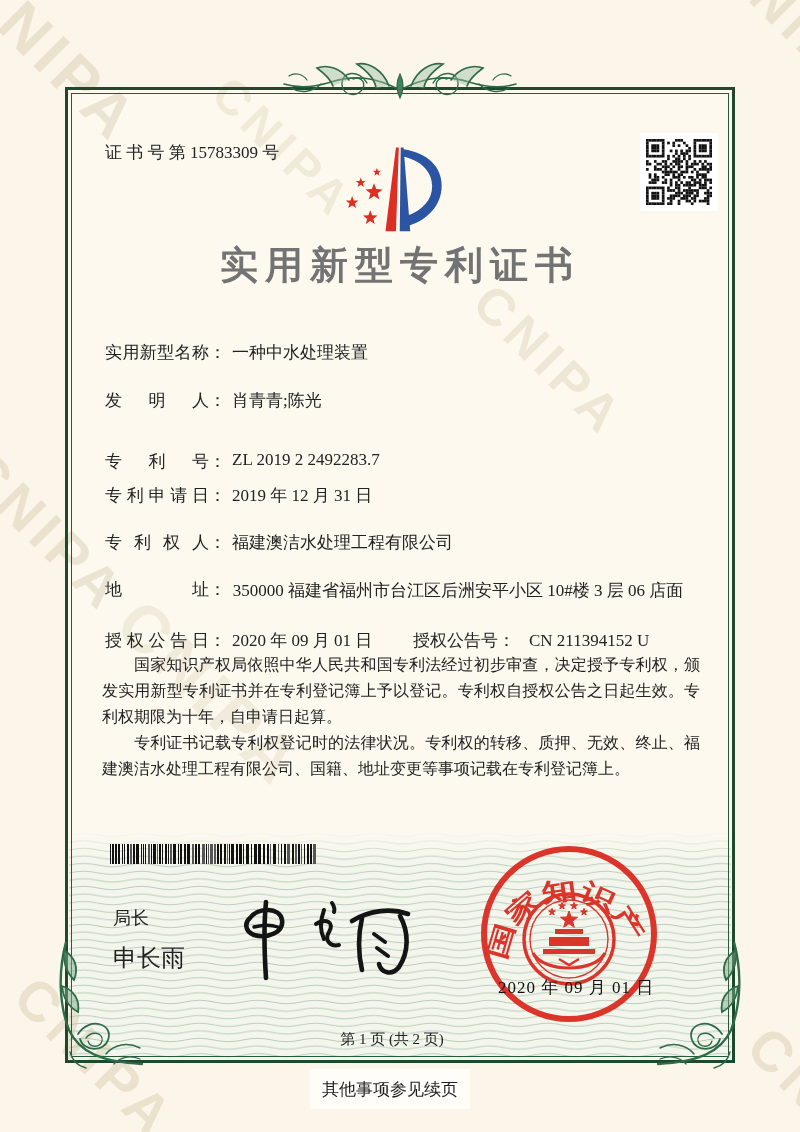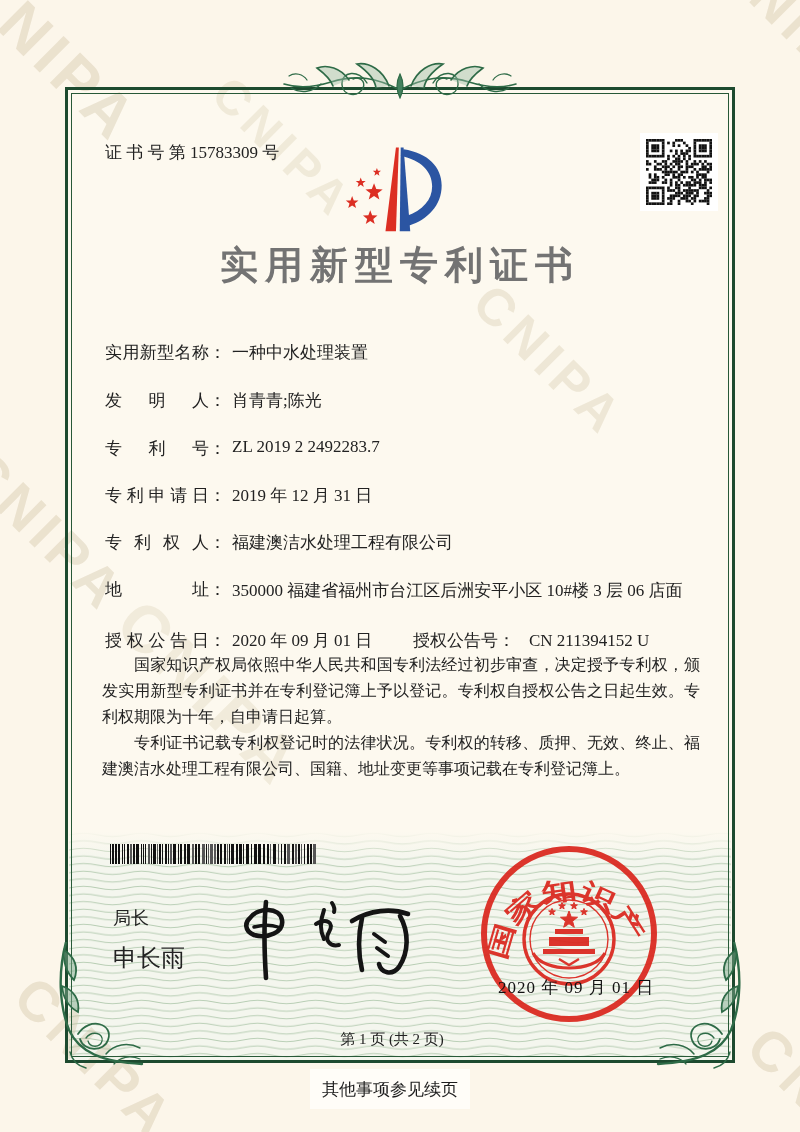--- a/index.html
+++ b/index.html
@@ -35,21 +35,21 @@
   .title{
     left:68px;top:240px;width:664px;text-align:center;z-index:3;
     font-size:38px;font-weight:bold;letter-spacing:7px;color:#737373;
   }
   .frow{position:absolute;left:105px;font-size:17px;z-index:3;white-space:nowrap;}
   .flabel{
     display:inline-block;width:104px;text-align:justify;text-align-last:justify;
     text-justify:inter-character;vertical-align:top;
   }
   .fcolon{vertical-align:top;}
-  .fvalue{display:inline-block;vertical-align:top;margin-left:6px;}
+  .fvalue{display:inline-block;vertical-align:top;margin-left:6px;text-align:center;}
   .fvalue.wrap{white-space:normal;width:452px;line-height:25px;}
   .grant-no{position:absolute;left:308px;top:0;white-space:nowrap;}
   .paras{left:102px;top:652px;width:598px;z-index:3;font-size:16px;line-height:26px;text-align:justify;}
   .paras p{margin:0;text-indent:2em;}
   .barcode{left:110px;top:844px;z-index:3;}
   .sig-title{left:113px;top:906px;font-size:18px;z-index:3;}
   .sig-name{left:113px;top:942px;font-size:24px;z-index:3;}
   .sig-img{left:228px;top:890px;z-index:3;}
   .wave-band{left:69px;top:831px;width:662px;height:229px;z-index:1;}
   .seal{left:477px;top:842px;z-index:4;}
@@ -472,21 +472,21 @@
 </div>
 
 <div class="abs title">实用新型专利证书</div>
 
 <div class="frow" style="top:341px">
   <span class="flabel">实用新型名称</span><span class="fcolon">：</span><span class="fvalue">一种中水处理装置</span>
 </div>
 <div class="frow" style="top:389px">
   <span class="flabel">发明人</span><span class="fcolon">：</span><span class="fvalue">肖青青;陈光</span>
 </div>
-<div class="frow" style="top:437px">
+<div class="frow" style="top:450px">
   <span class="flabel">专利号</span><span class="fcolon">：</span><span class="fvalue">ZL 2019 2 2492283.7</span>
 </div>
 <div class="frow" style="top:484px">
   <span class="flabel">专利申请日</span><span class="fcolon">：</span><span class="fvalue">2019 年 12 月 31 日</span>
 </div>
 <div class="frow" style="top:531px">
   <span class="flabel">专利权人</span><span class="fcolon">：</span><span class="fvalue">福建澳洁水处理工程有限公司</span>
 </div>
 <div class="frow" style="top:578px">
   <span class="flabel">地址</span><span class="fcolon">：</span><span class="fvalue wrap">350000  福建省福州市台江区后洲安平小区 10#楼 3 层 06 店面</span>

